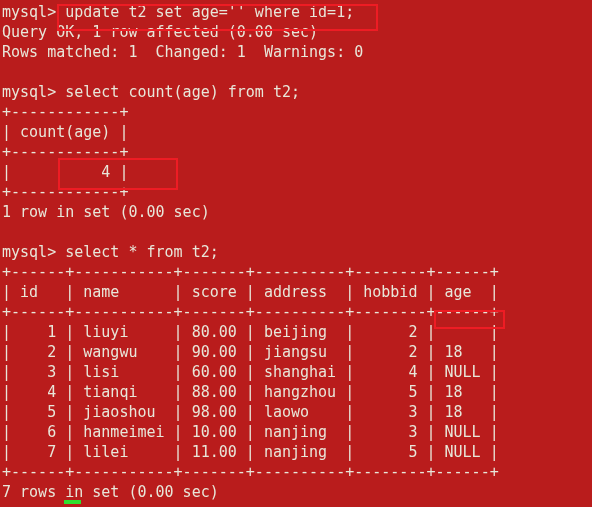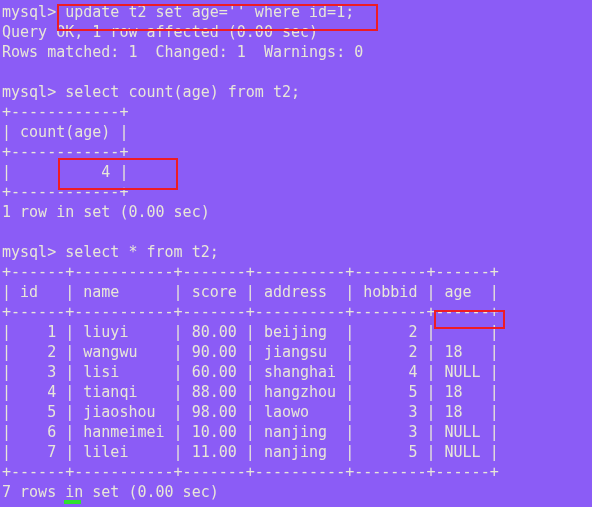--- a/index.html
+++ b/index.html
@@ -38,21 +38,21 @@
     background: transparent;
   }
   #cursor {
     position: absolute;
     background: #2ee02e;
   }
 </style>
 </head>
 <body>
 
-<div id="terminal" style="background: #8b5cf6; color: rgb(232, 230, 217);">
+<div id="terminal" style="background: #b91c1c; color: rgb(232, 230, 217);">
   <div id="screen"><div class="line">mysql&gt; update t2 set age='' where id=1;</div><div class="line">Query OK, 1 row affected (0.00 sec)</div><div class="line">Rows matched: 1  Changed: 1  Warnings: 0</div><div class="line"></div><div class="line">mysql&gt; select count(age) from t2;</div><div class="line">+------------+</div><div class="line">| count(age) |</div><div class="line">+------------+</div><div class="line">|          4 |</div><div class="line">+------------+</div><div class="line">1 row in set (0.00 sec)</div><div class="line"></div><div class="line">mysql&gt; select * from t2;</div><div class="line">+------+-----------+-------+----------+--------+------+</div><div class="line">| id   | name      | score | address  | hobbid | age  |</div><div class="line">+------+-----------+-------+----------+--------+------+</div><div class="line">|    1 | liuyi     | 80.00 | beijing  |      2 |      |</div><div class="line">|    2 | wangwu    | 90.00 | jiangsu  |      2 | 18   |</div><div class="line">|    3 | lisi      | 60.00 | shanghai |      4 | NULL |</div><div class="line">|    4 | tianqi    | 88.00 | hangzhou |      5 | 18   |</div><div class="line">|    5 | jiaoshou  | 98.00 | laowo    |      3 | 18   |</div><div class="line">|    6 | hanmeimei | 10.00 | nanjing  |      3 | NULL |</div><div class="line">|    7 | lilei     | 11.00 | nanjing  |      5 | NULL |</div><div class="line">+------+-----------+-------+----------+--------+------+</div><div class="line">7 rows in set (0.00 sec)</div><div class="line"></div></div>
   <div id="overlays">
       <div class="hl-box" style="left: 57px; top: 4px; width: 321px; height: 27px; border-color: rgb(238, 28, 36);"></div>
       <div class="hl-box" style="left: 58px; top: 158px; width: 120px; height: 32px; border-color: rgb(238, 28, 36);"></div>
       <div class="hl-box" style="left: 434px; top: 310px; width: 71px; height: 19px; border-color: rgb(238, 28, 36);"></div>
     </div>
   <div id="cursor" style="left: 64px; top: 500px; width: 17px; height: 4px; background: rgb(46, 224, 46);"></div>
 </div>
 
 </body></html>

